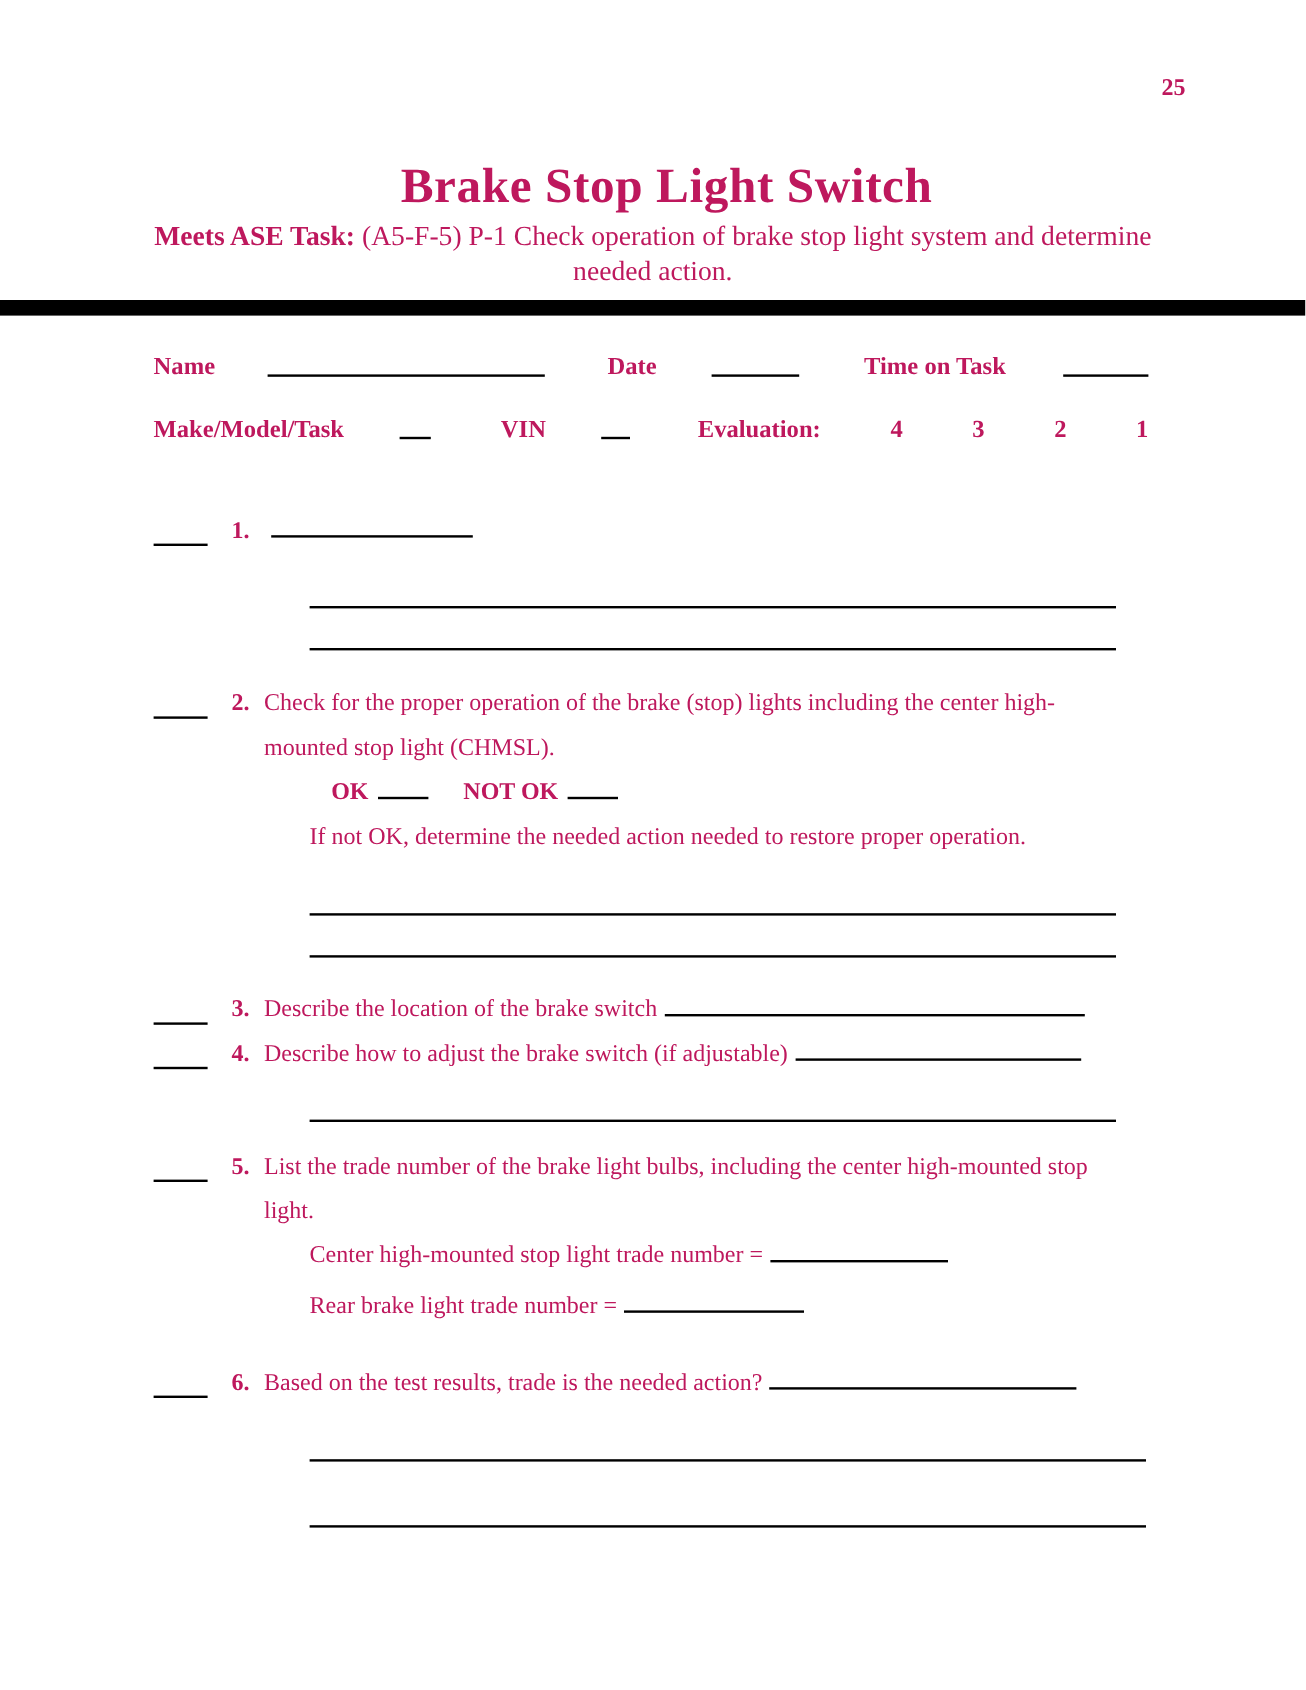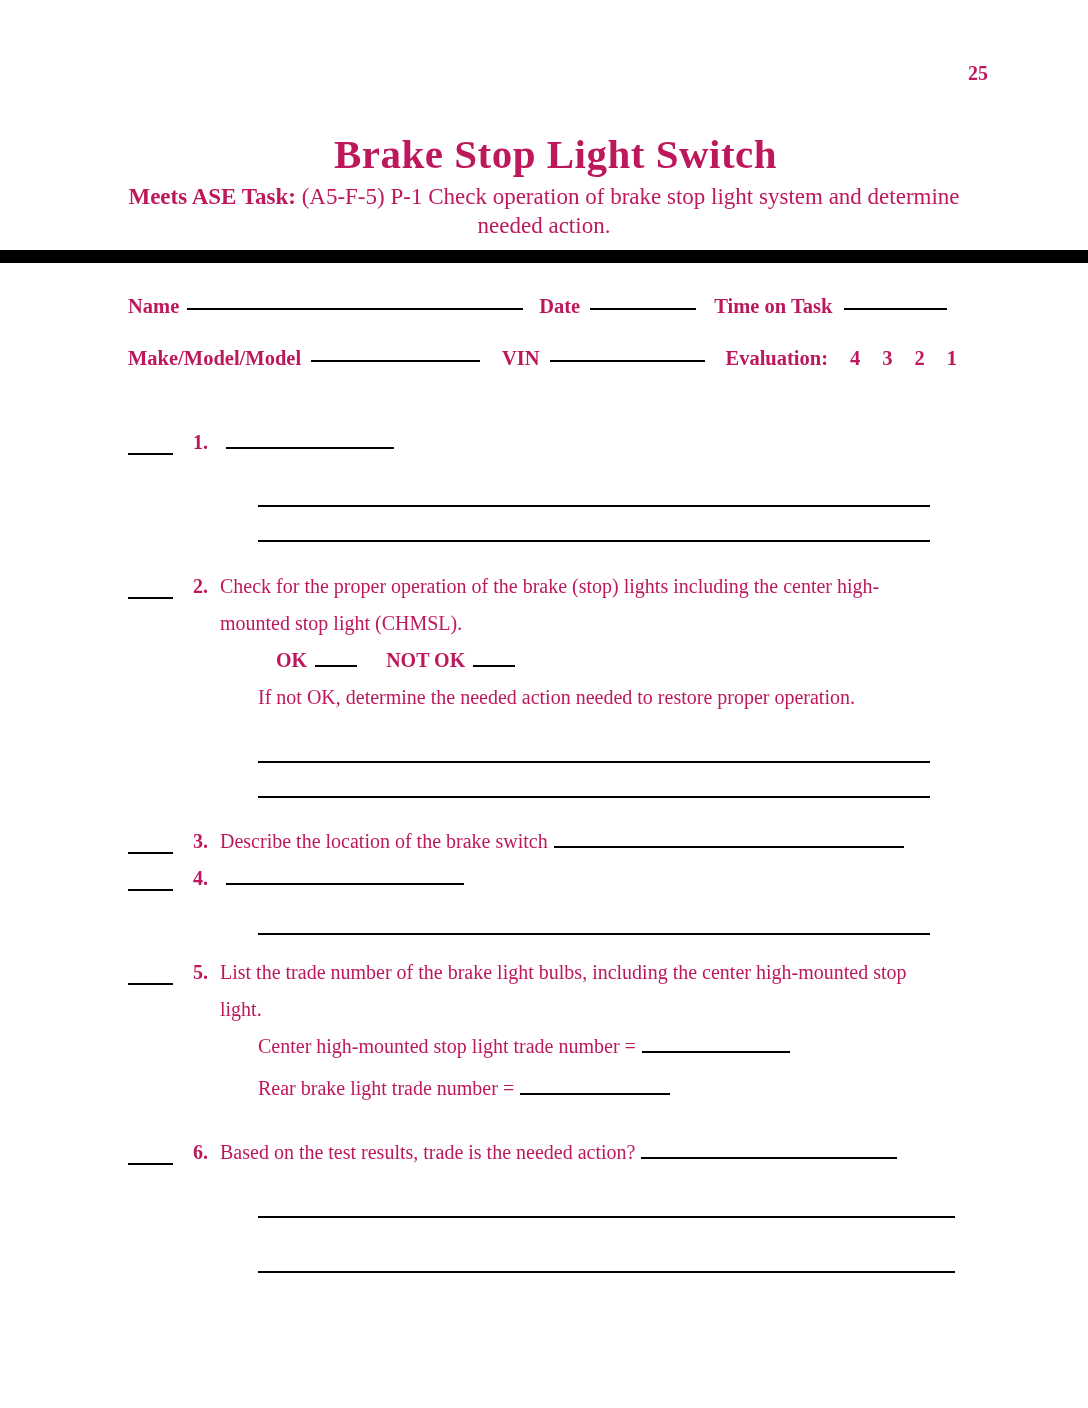--- a/index.html
+++ b/index.html
@@ -31,23 +31,24 @@
   .ase-label { font-weight:bold; }
   .black-rule {
     margin-top:10px;
     width:1088px; height:13px;
     background:#000;
   }
   .content { padding:0 131px 0 128px; }
 
   
   .info-row {
-    display:flex; align-items:flex-start;
+    display:flex; align-items:center;
     font-size:20.5px; font-weight:bold;
     white-space:nowrap;
+    gap:36px;
   }
   .row-1 { margin-top:32px; }
   .row-2 { margin-top:29px; }
   .blank {
     display:inline-block; height:15px;
     border-bottom:2px solid #000;
   }
   .eval-num { display:inline-block; margin-left:22px; }
 
   
@@ -112,21 +113,21 @@
     <div class="info-row row-1">
       <span>Name</span>
       <span class="blank" style="width:336px; margin-left:8px;"></span>
       <span style="margin-left:16px;">Date</span>
       <span class="blank" style="width:106px; margin-left:10px;"></span>
       <span style="margin-left:18px;">Time on Task</span>
       <span class="blank" style="width:103px; margin-left:12px;"></span>
     </div>
 
     <div class="info-row row-2">
-      <span>Make/Model/Model</span>
+      <span>Make/Model/Task</span>
       <span class="blank" style="width:180px; margin-left:10px;"></span>
       <span style="margin-left:22px;">VIN</span>
       <span class="blank" style="width:166px; margin-left:10px;"></span>
       <span style="margin-left:20px;">Evaluation:</span>
       <span class="eval-num">4</span>
       <span class="eval-num">3</span>
       <span class="eval-num">2</span>
       <span class="eval-num">1</span>
     </div>
 
@@ -160,21 +161,21 @@
       <span class="task-num">3.</span>
       <div class="task-body">
         <span>Describe the location of the brake switch</span><span class="inline-blank" style="width:350px;"></span>
       </div>
     </div>
 
     <div class="task t4">
       <span class="status-blank"></span>
       <span class="task-num">4.</span>
       <div class="task-body">
-        <span class="inline-blank" style="width:238px;"></span>
+        <span>Describe how to adjust the brake switch (if adjustable)</span><span class="inline-blank" style="width:238px;"></span>
         <div class="answer-line mt-36"></div>
       </div>
     </div>
 
     <div class="task t5">
       <span class="status-blank"></span>
       <span class="task-num">5.</span>
       <div class="task-body">
         <span>List the trade number of the brake light bulbs, including the center high-mounted stop light.</span>
         <div class="sub-line">

